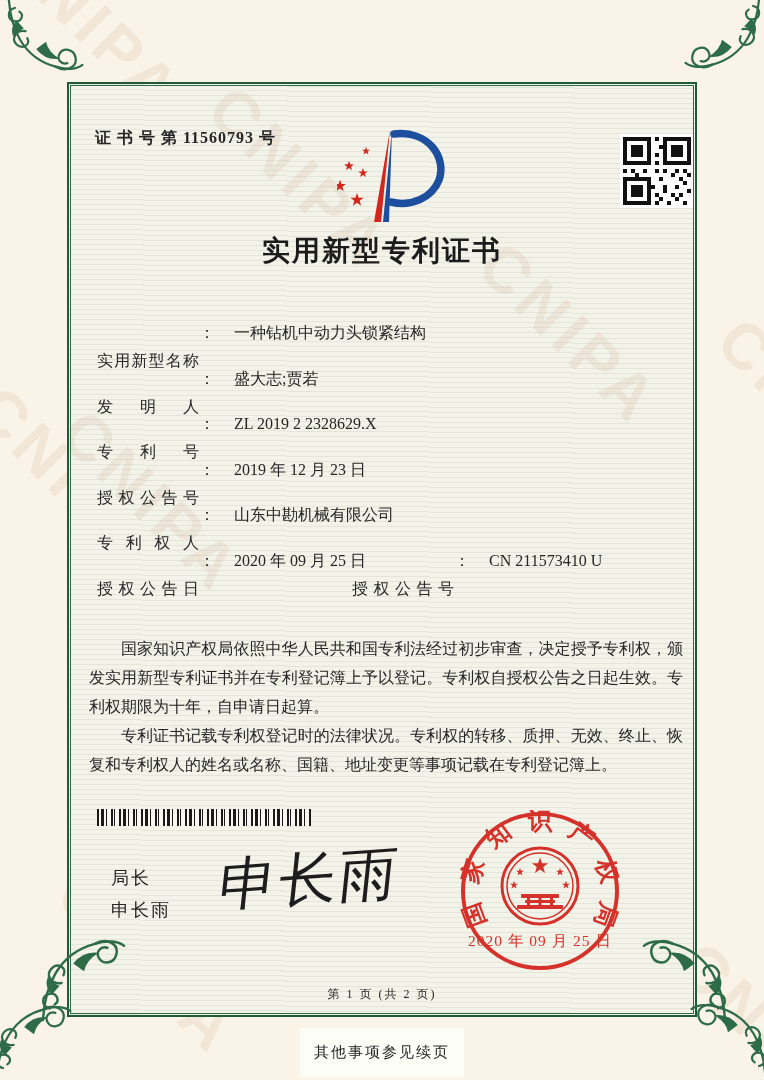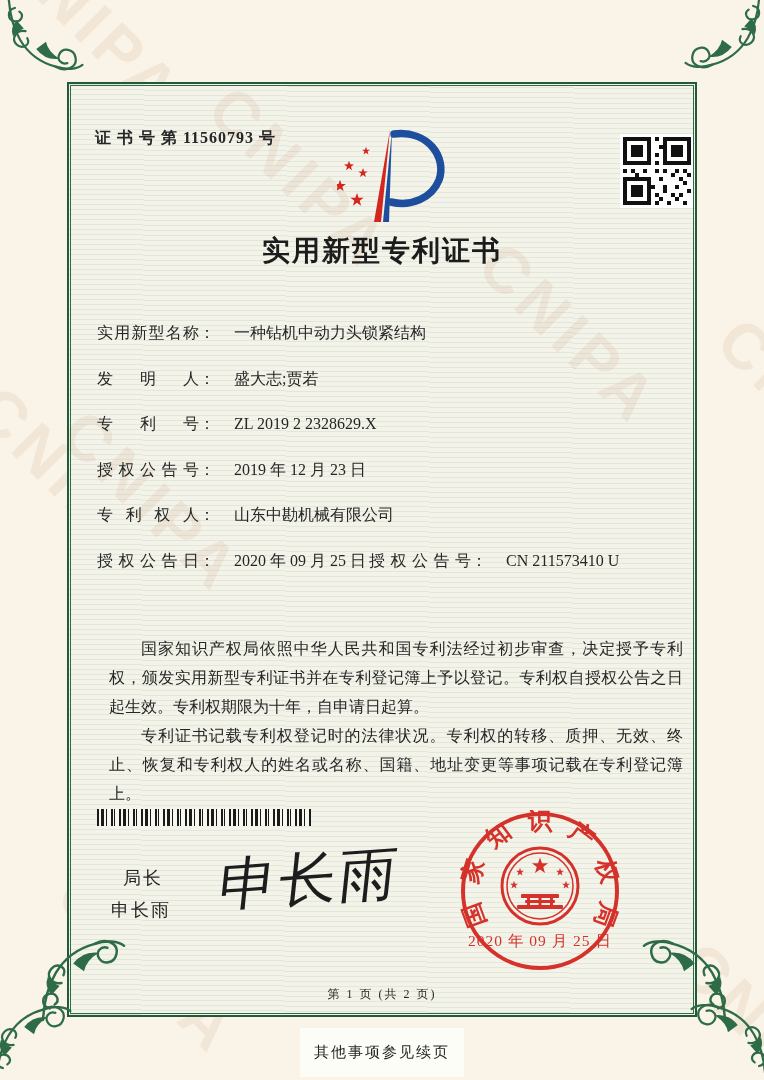--- a/index.html
+++ b/index.html
@@ -42,37 +42,38 @@
     position:absolute;left:0;top:148px;width:100%;text-align:center;
     font-size:28px;font-weight:bold;letter-spacing:2px;color:#1c1c1c;
   }
   
   .fields{position:absolute;left:28px;right:20px;top:238px;font-size:16px;}
   .frow{height:45.5px;line-height:21px;position:relative;white-space:nowrap;}
   .flabel{
     display:inline-block;width:102px;
     text-align:justify;text-align-last:justify;
     vertical-align:top;
+    margin-top:28px;
   }
   .fcolon{display:inline-block;vertical-align:top;}
   .fvalue{display:inline-block;margin-left:19px;vertical-align:top;white-space:pre-wrap;}
-  .fgroup2{position:absolute;left:272px;top:0;}
-  
-  .paras{position:absolute;left:20px;right:12px;top:550px;font-size:16px;line-height:29px;text-align:justify;margin-left:20px;}
+  .fgroup2{position:absolute;left:255px;top:0;}
+  
+  .paras{position:absolute;left:20px;right:12px;top:550px;font-size:16px;line-height:29px;text-align:justify;}
   .paras p{margin:0;text-indent:2em;}
   
   .barcode{
     position:absolute;left:28px;top:725px;width:214px;height:17px;
     background-image:repeating-linear-gradient(90deg,
       #1a1a1a 0 2px,#f7f6ef 2px 4px,#1a1a1a 4px 7px,#f7f6ef 7px 9px,
       #1a1a1a 9px 10px,#f7f6ef 10px 14px,#1a1a1a 14px 16px,#f7f6ef 16px 17px,
       #1a1a1a 17px 18px,#f7f6ef 18px 22px);
   }
   
-  .sig-title{position:absolute;left:42px;top:782px;font-size:18px;letter-spacing:2px;margin-left:12px;}
+  .sig-title{position:absolute;left:42px;top:782px;font-size:18px;letter-spacing:2px;}
   .sig-name{position:absolute;left:42px;top:814px;font-size:18px;letter-spacing:2px;}
   .sig-hand{
     position:absolute;left:150px;top:757px;font-size:58px;color:#1d1d1d;
     transform:rotate(-4deg) skewX(-10deg);letter-spacing:2px;
   }
   
   .seal{position:absolute;left:390px;top:726px;width:162px;height:162px;opacity:0.94;}
   
   .pagenum{position:absolute;left:0;width:100%;top:902px;text-align:center;font-size:12px;letter-spacing:2px;}
   .note{

